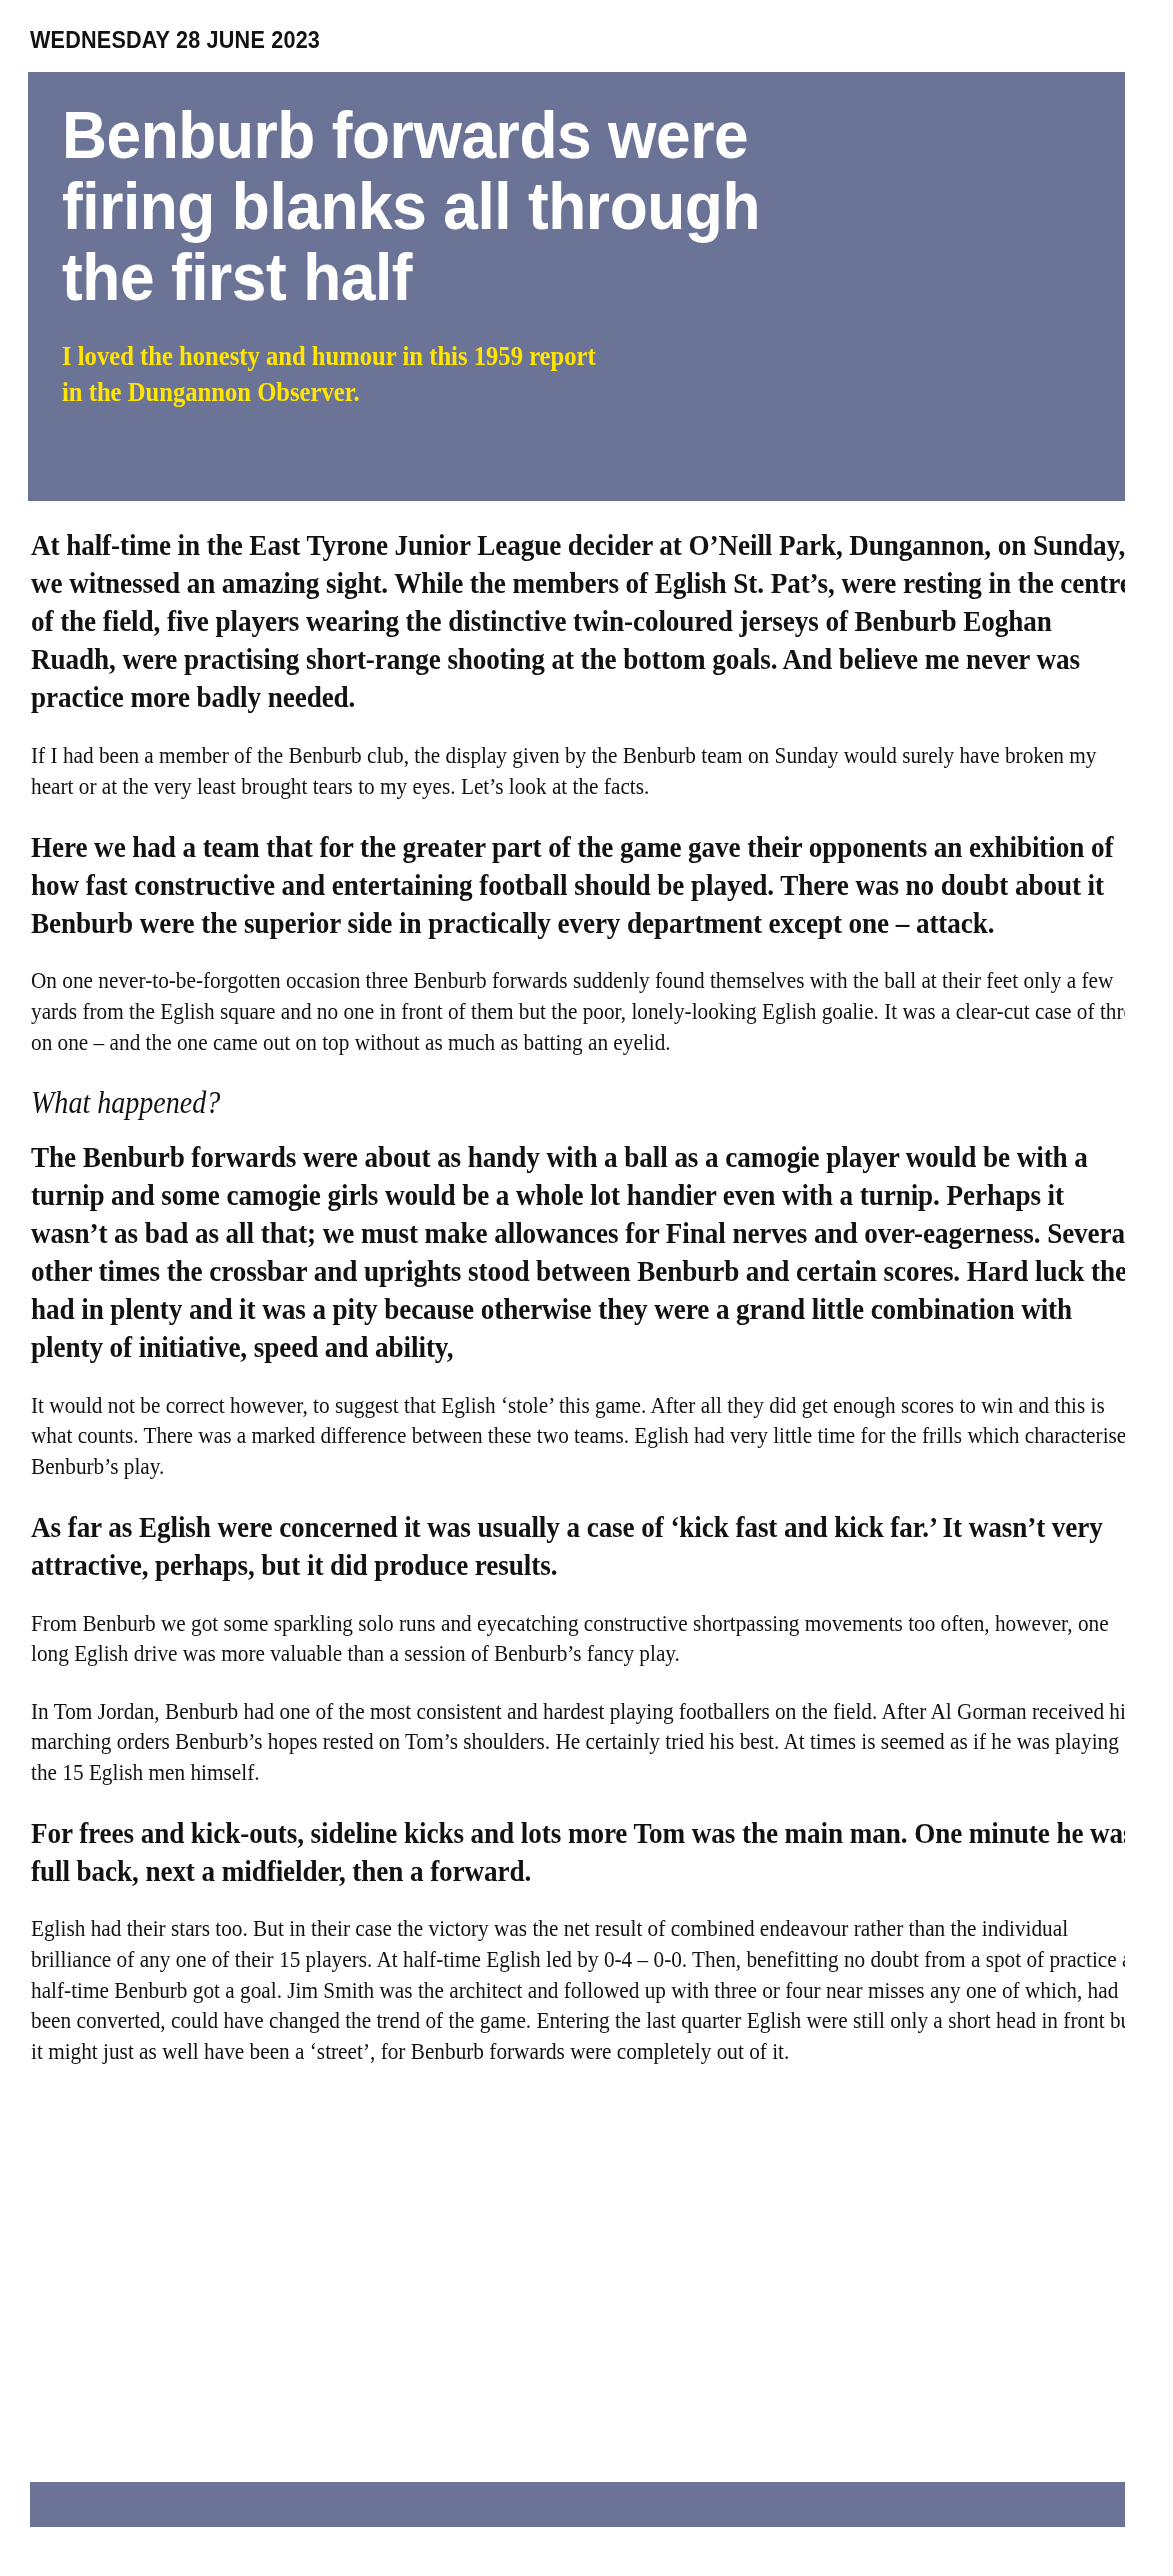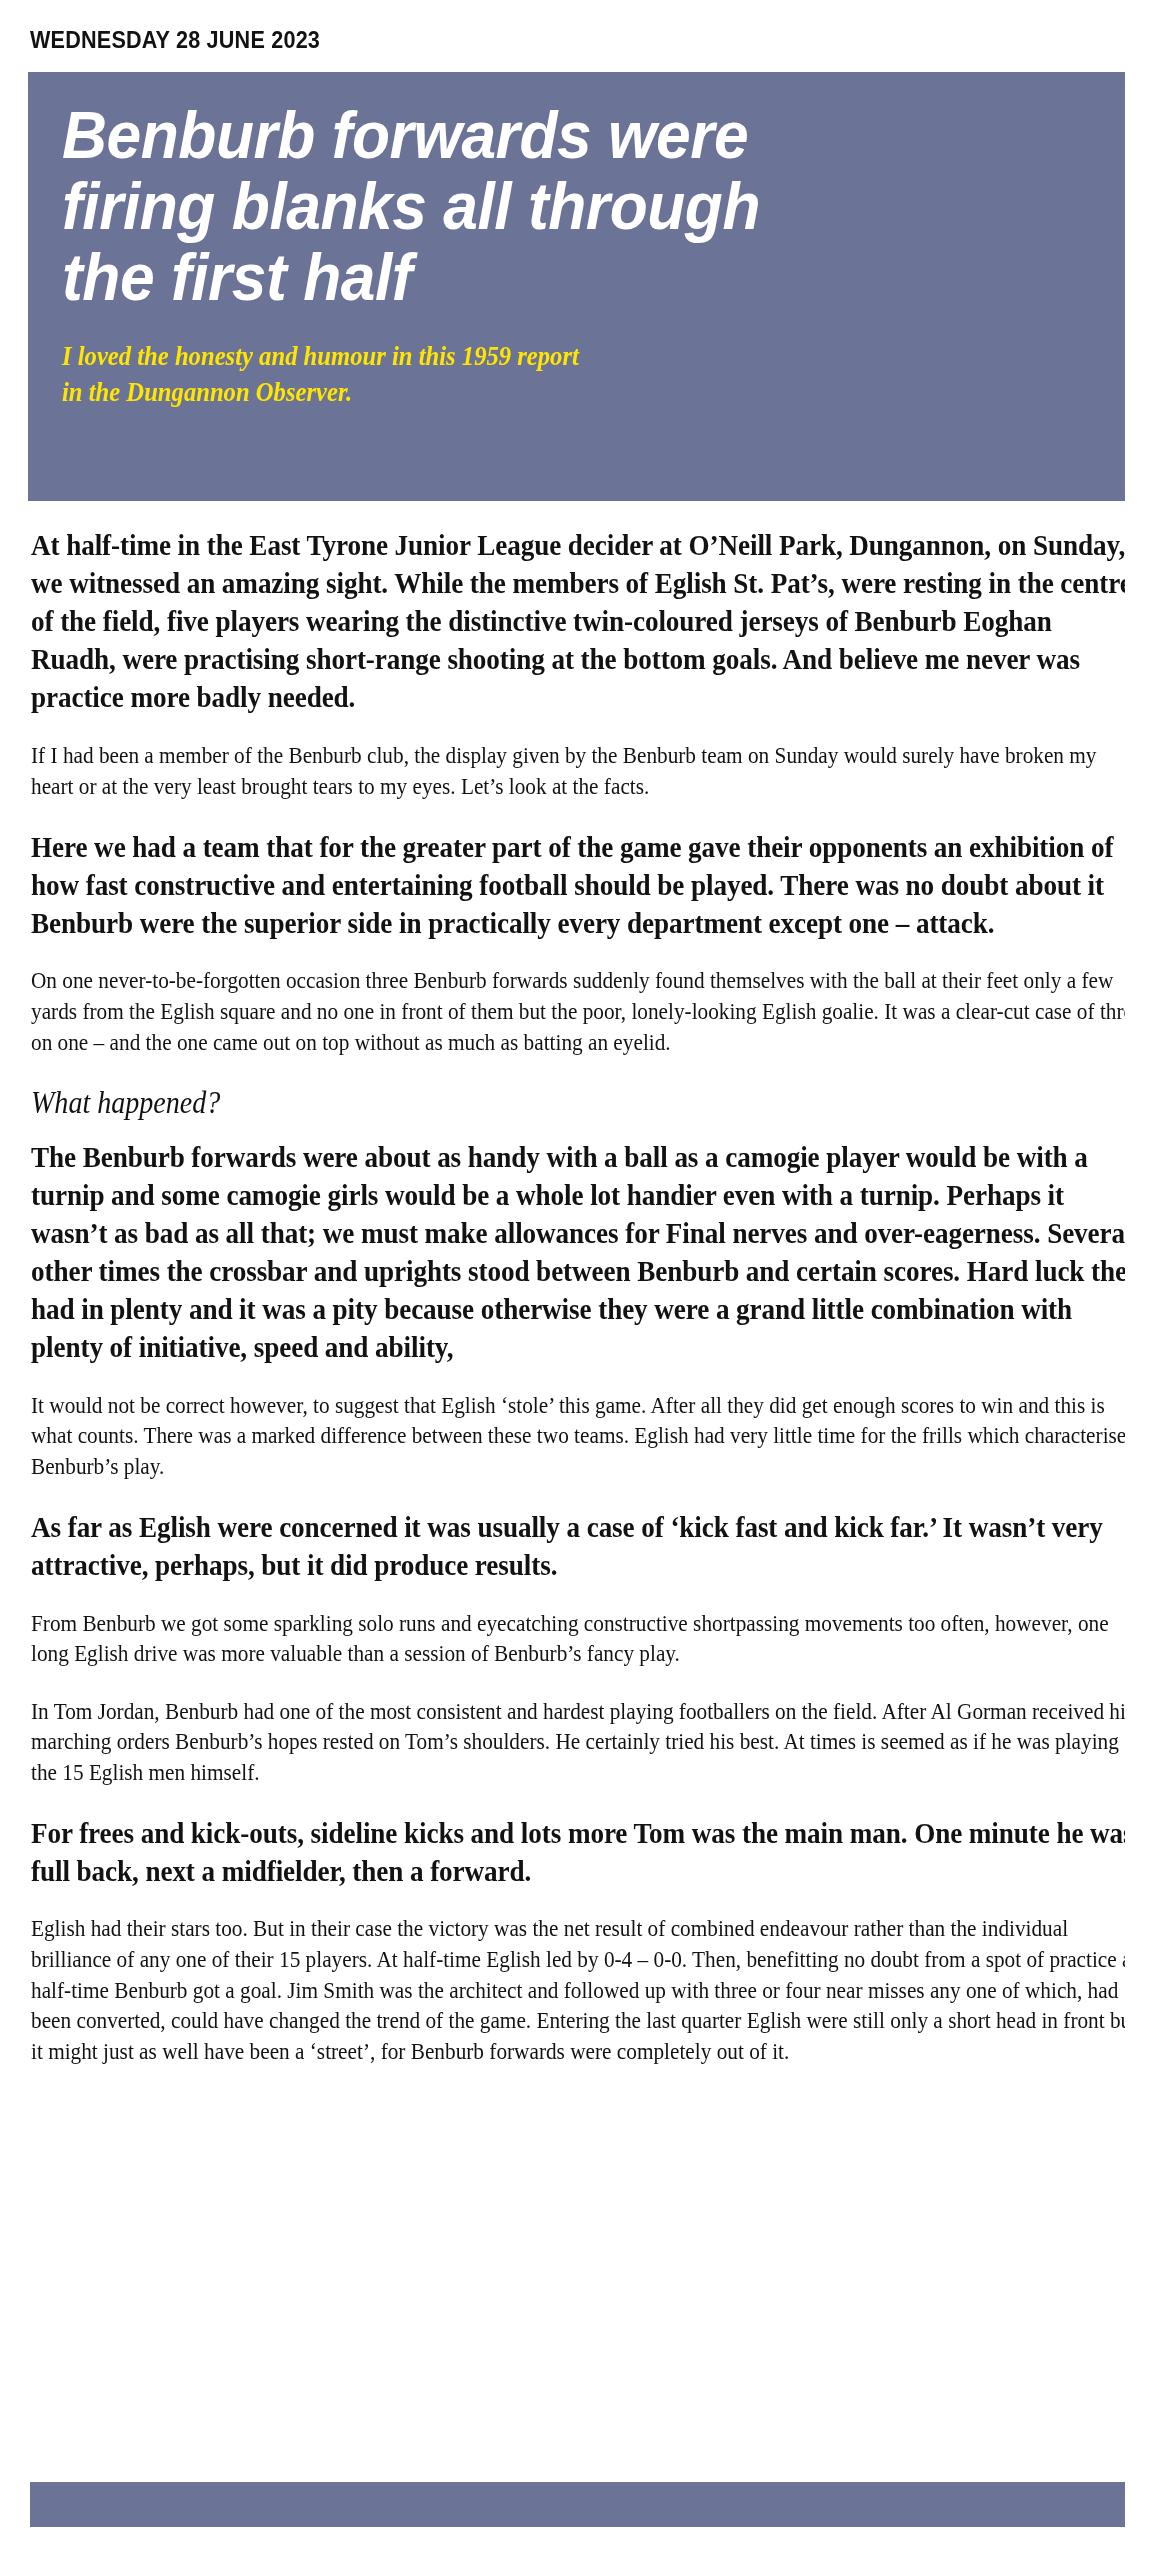--- a/index.html
+++ b/index.html
@@ -43,21 +43,20 @@
   
   .masthead {
     position: absolute;
     left: 28px;
     top: 72px;
     width: 1116px;
     height: 429px;
     background: #6B7396;
     box-sizing: border-box;
     padding: 26.6px 34px 23.5px 34px;
-    font-style: italic;
   }
 
   .headline {
     font-family: "Liberation Sans", "DejaVu Sans", sans-serif;
     color: #ffffff;
     font-weight: 700;
     font-size: 67px;
     line-height: 1.06;
     letter-spacing: -0.5px;
     margin: 0;

